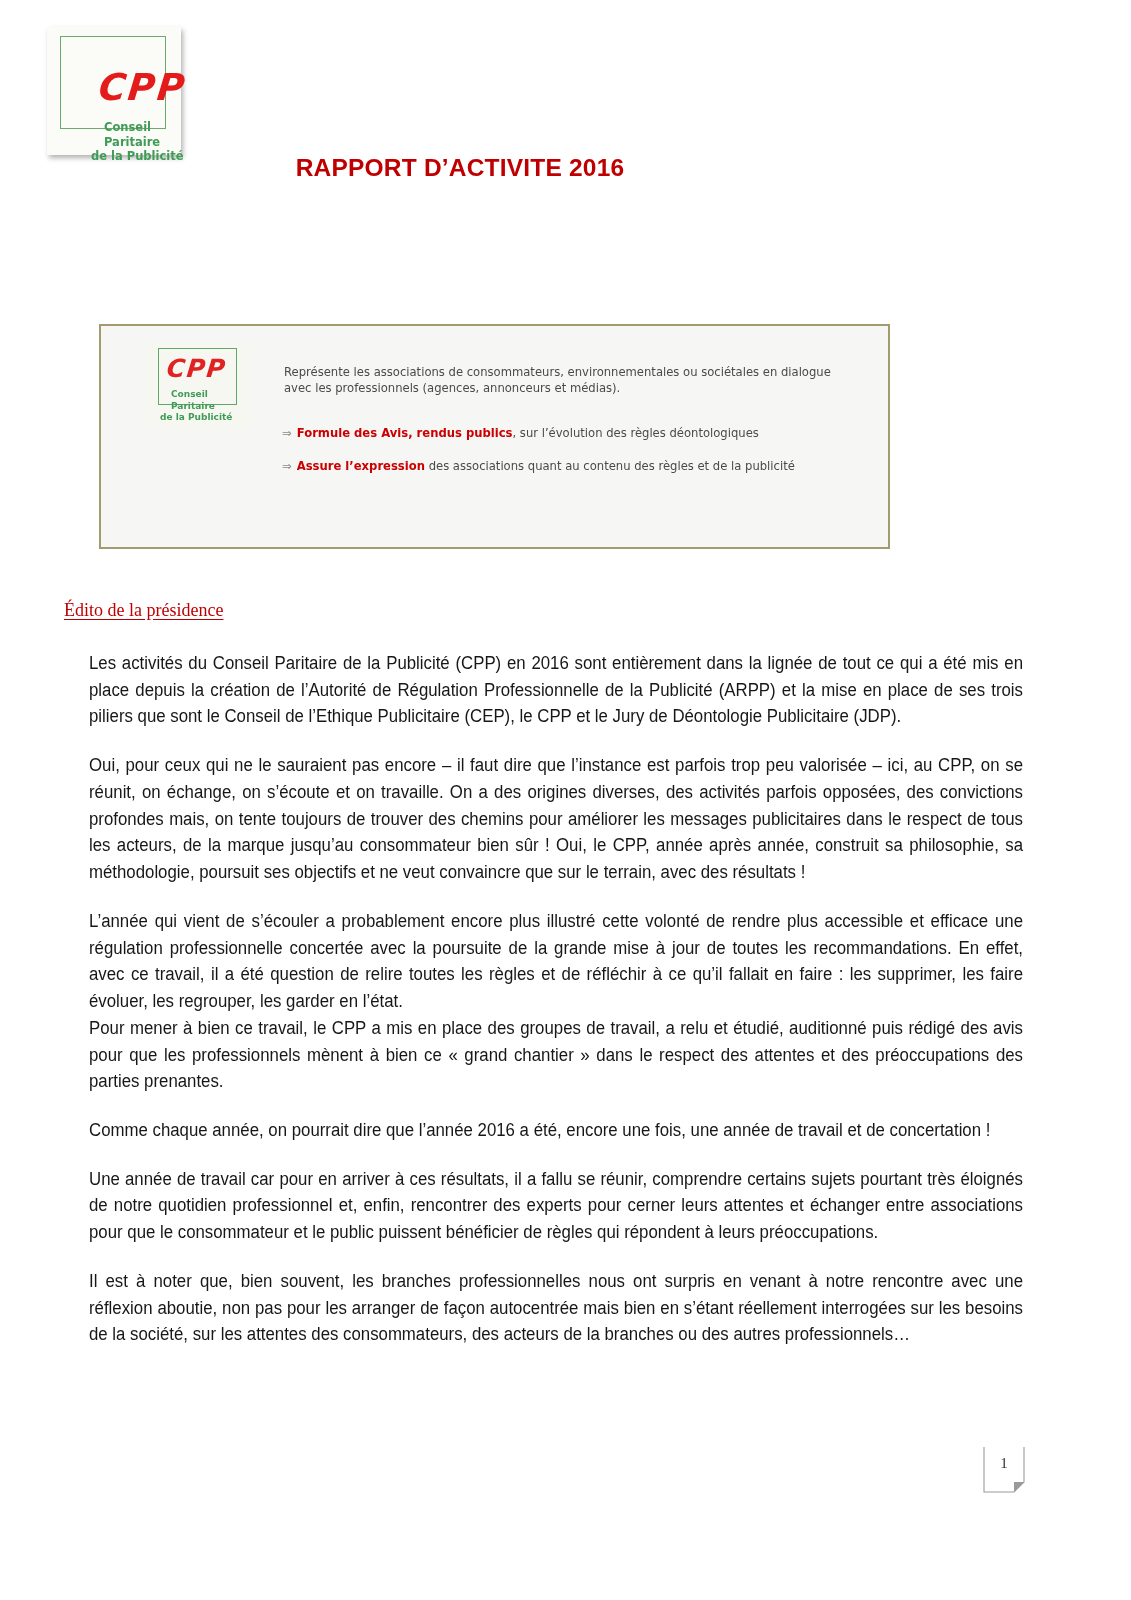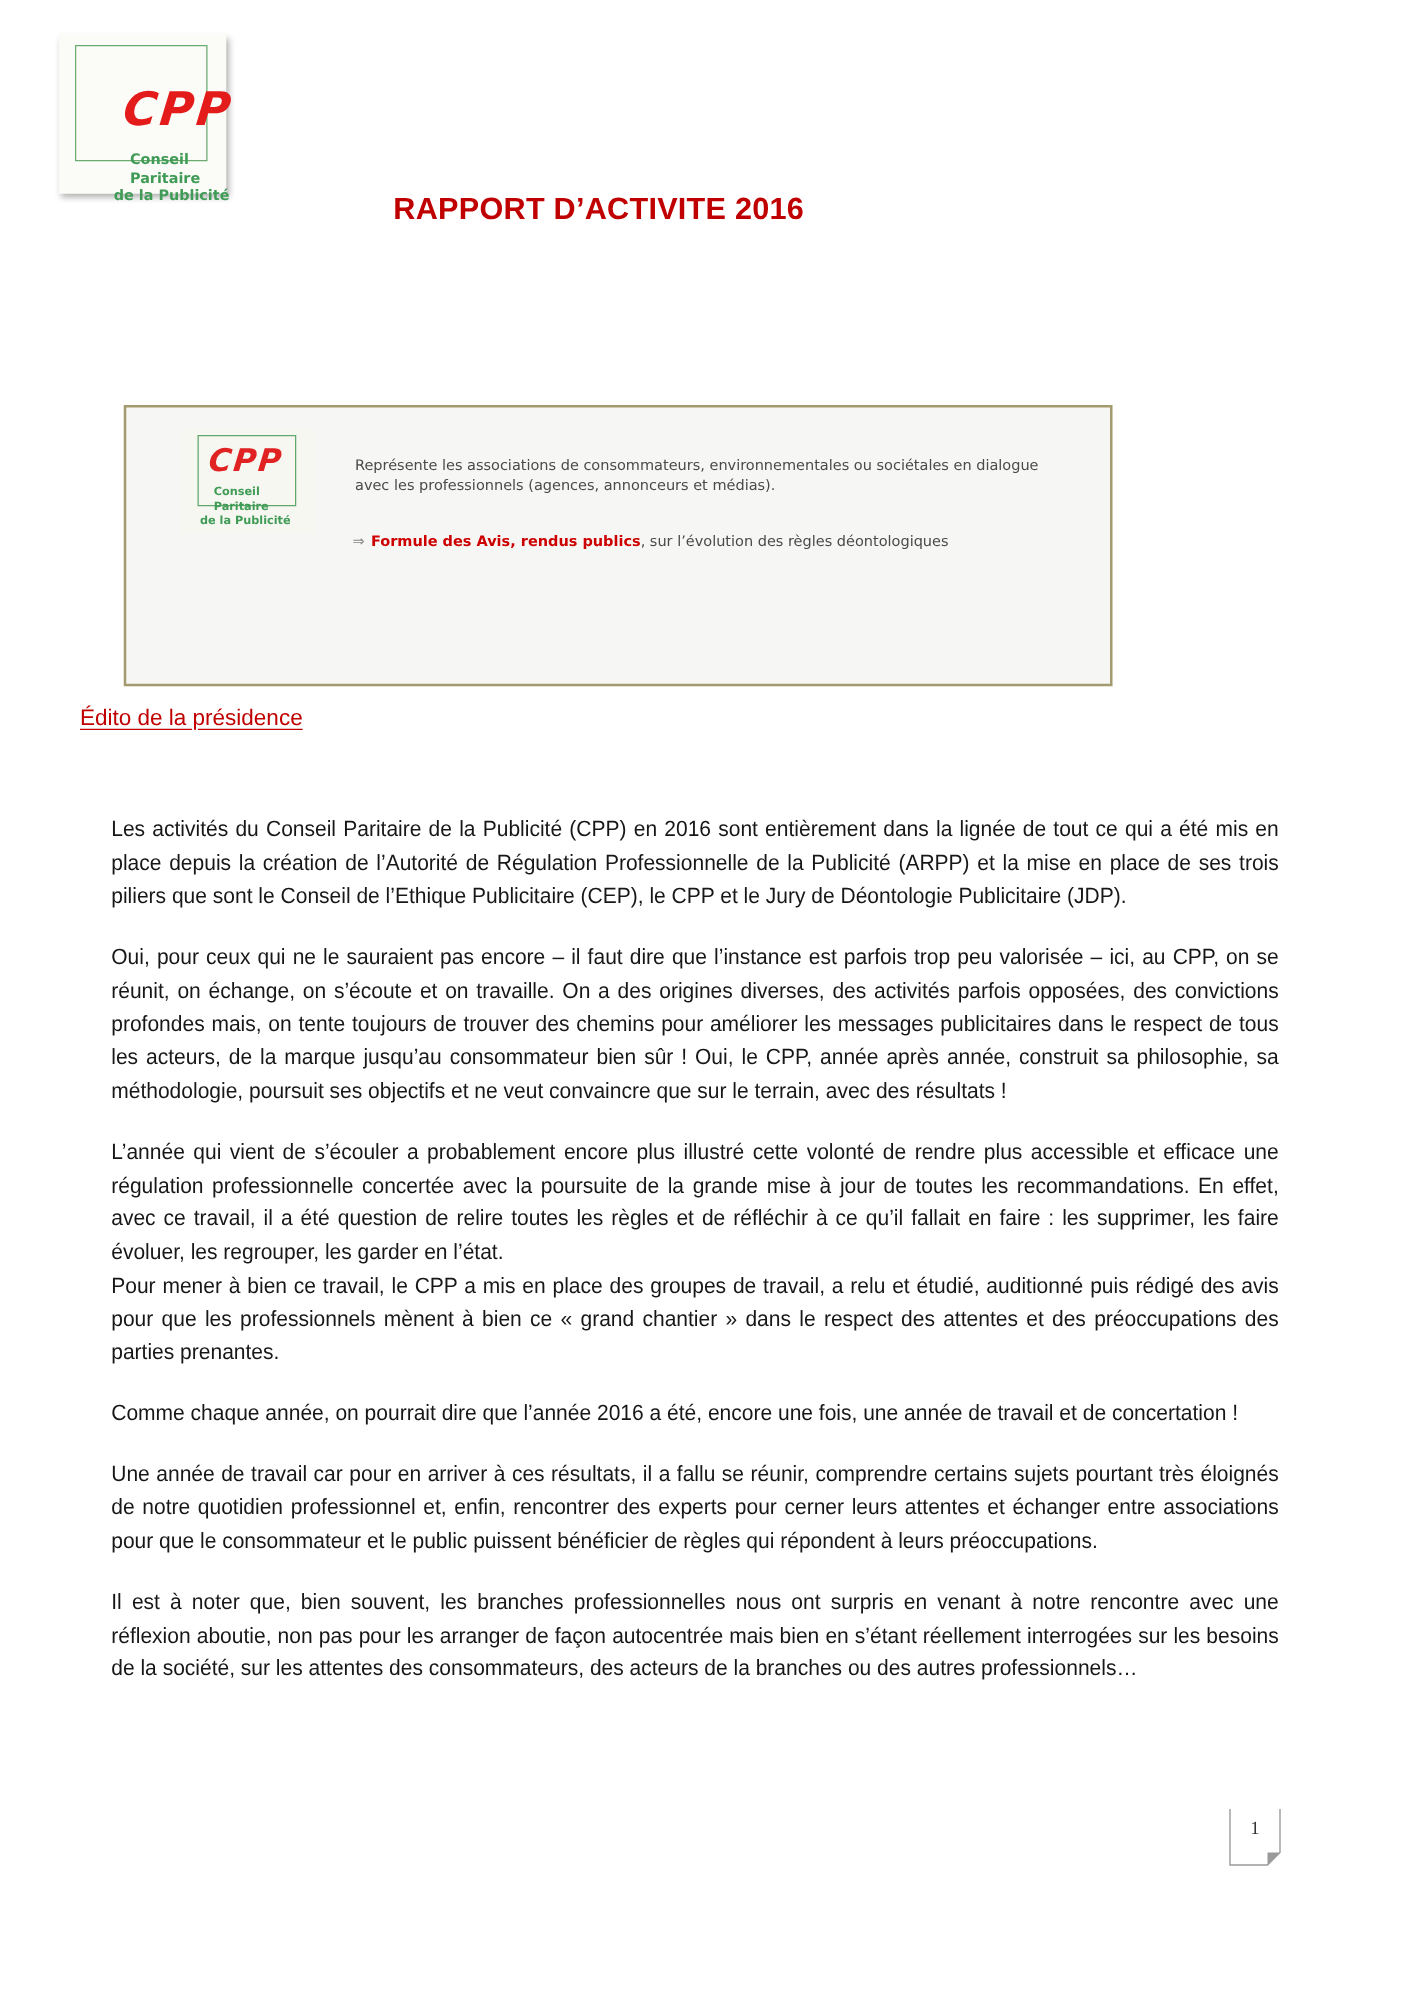--- a/index.html
+++ b/index.html
@@ -71,21 +71,21 @@
   .doc-title {
     position: absolute;
     left: 0;
     width: 920px;
     text-align: center;
     color: #c00000;
     font-family: "Liberation Sans", sans-serif;
     font-weight: bold;
     letter-spacing: 0.2px;
   }
-  .title-1 { top: 154px; font-size: 24.5px; margin-left: 19px; }
+  .title-1 { top: 154px; font-size: 24.5px; }
   .title-2 { top: 209px; font-size: 24.5px; }
 
   
   .info-box {
     position: absolute;
     left: 99px;
     top: 324px;
     width: 791px;
     height: 225px;
     box-sizing: border-box;
@@ -156,22 +156,22 @@
     line-height: 1.42;
   }
   .info-bullets .row { margin-bottom: 17px; }
   .info-bullets .arrow { color: #8a8a8a; margin-right: 5px; }
   .info-bullets .hl { color: #cc0000; font-weight: bold; text-align: right; }
 
   
   .section-head {
     position: absolute;
     left: 64px;
-    top: 564px;
-    font-family: Liberation Sans, sans-serif;
+    top: 600px;
+    font-family: Liberation Serif, serif;
     font-size: 18px;
     color: #c00000;
     text-decoration: underline;
     text-underline-offset: 3px;
   }
 
   
   .body-col {
     position: absolute;
     left: 64px;
@@ -240,20 +240,23 @@
         <div class="l3">de la Publicité</div>
       </div>
     </div>
 
     <div class="info-text">Représente les associations de consommateurs, environnementales ou sociétales en dialogue avec les professionnels (agences, annonceurs et médias).</div>
 
     <div class="info-bullets">
       <div class="row">
         <span class="arrow">⇒</span><span class="hl">Formule des Avis, rendus publics</span><span>, sur l’évolution des règles déontologiques</span>
       </div>
+      <div class="row">
+        <span class="arrow">⇒</span><span class="hl">Assure l’expression</span><span> des associations quant au contenu des règles et de la publicité</span>
+      </div>
     </div>
   </div>
 
   <div class="section-head">Édito de la présidence</div>
 
   <div class="body-col">
     <p>Les activités du Conseil Paritaire de la Publicité (CPP) en 2016 sont entièrement dans la lignée de tout ce qui a été mis en place depuis la création de l’Autorité de Régulation Professionnelle de la Publicité (ARPP) et la mise en place de ses trois piliers que sont le Conseil de l’Ethique Publicitaire (CEP), le CPP et le Jury de Déontologie Publicitaire (JDP).</p>
     <p>Oui, pour ceux qui ne le sauraient pas encore – il faut dire que l’instance est parfois trop peu valorisée – ici, au CPP, on se réunit, on échange, on s’écoute et on travaille. On a des origines diverses, des activités parfois opposées, des convictions profondes mais, on tente toujours de trouver des chemins pour améliorer les messages publicitaires dans le respect de tous les acteurs, de la marque jusqu’au consommateur bien sûr ! Oui, le CPP, année après année, construit sa philosophie, sa méthodologie, poursuit ses objectifs et ne veut convaincre que sur le terrain, avec des résultats !</p>
     <p class="tight">L’année qui vient de s’écouler a probablement encore plus illustré cette volonté de rendre plus accessible et efficace une régulation professionnelle concertée avec la poursuite de la grande mise à jour de toutes les recommandations. En effet, avec ce travail, il a été question de relire toutes les règles et de réfléchir à ce qu’il fallait en faire : les supprimer, les faire évoluer, les regrouper, les garder en l’état.</p>
     <p>Pour mener à bien ce travail, le CPP a mis en place des groupes de travail, a relu et étudié, auditionné puis rédigé des avis pour que les professionnels mènent à bien ce « grand chantier » dans le respect des attentes et des préoccupations des parties prenantes.</p>

